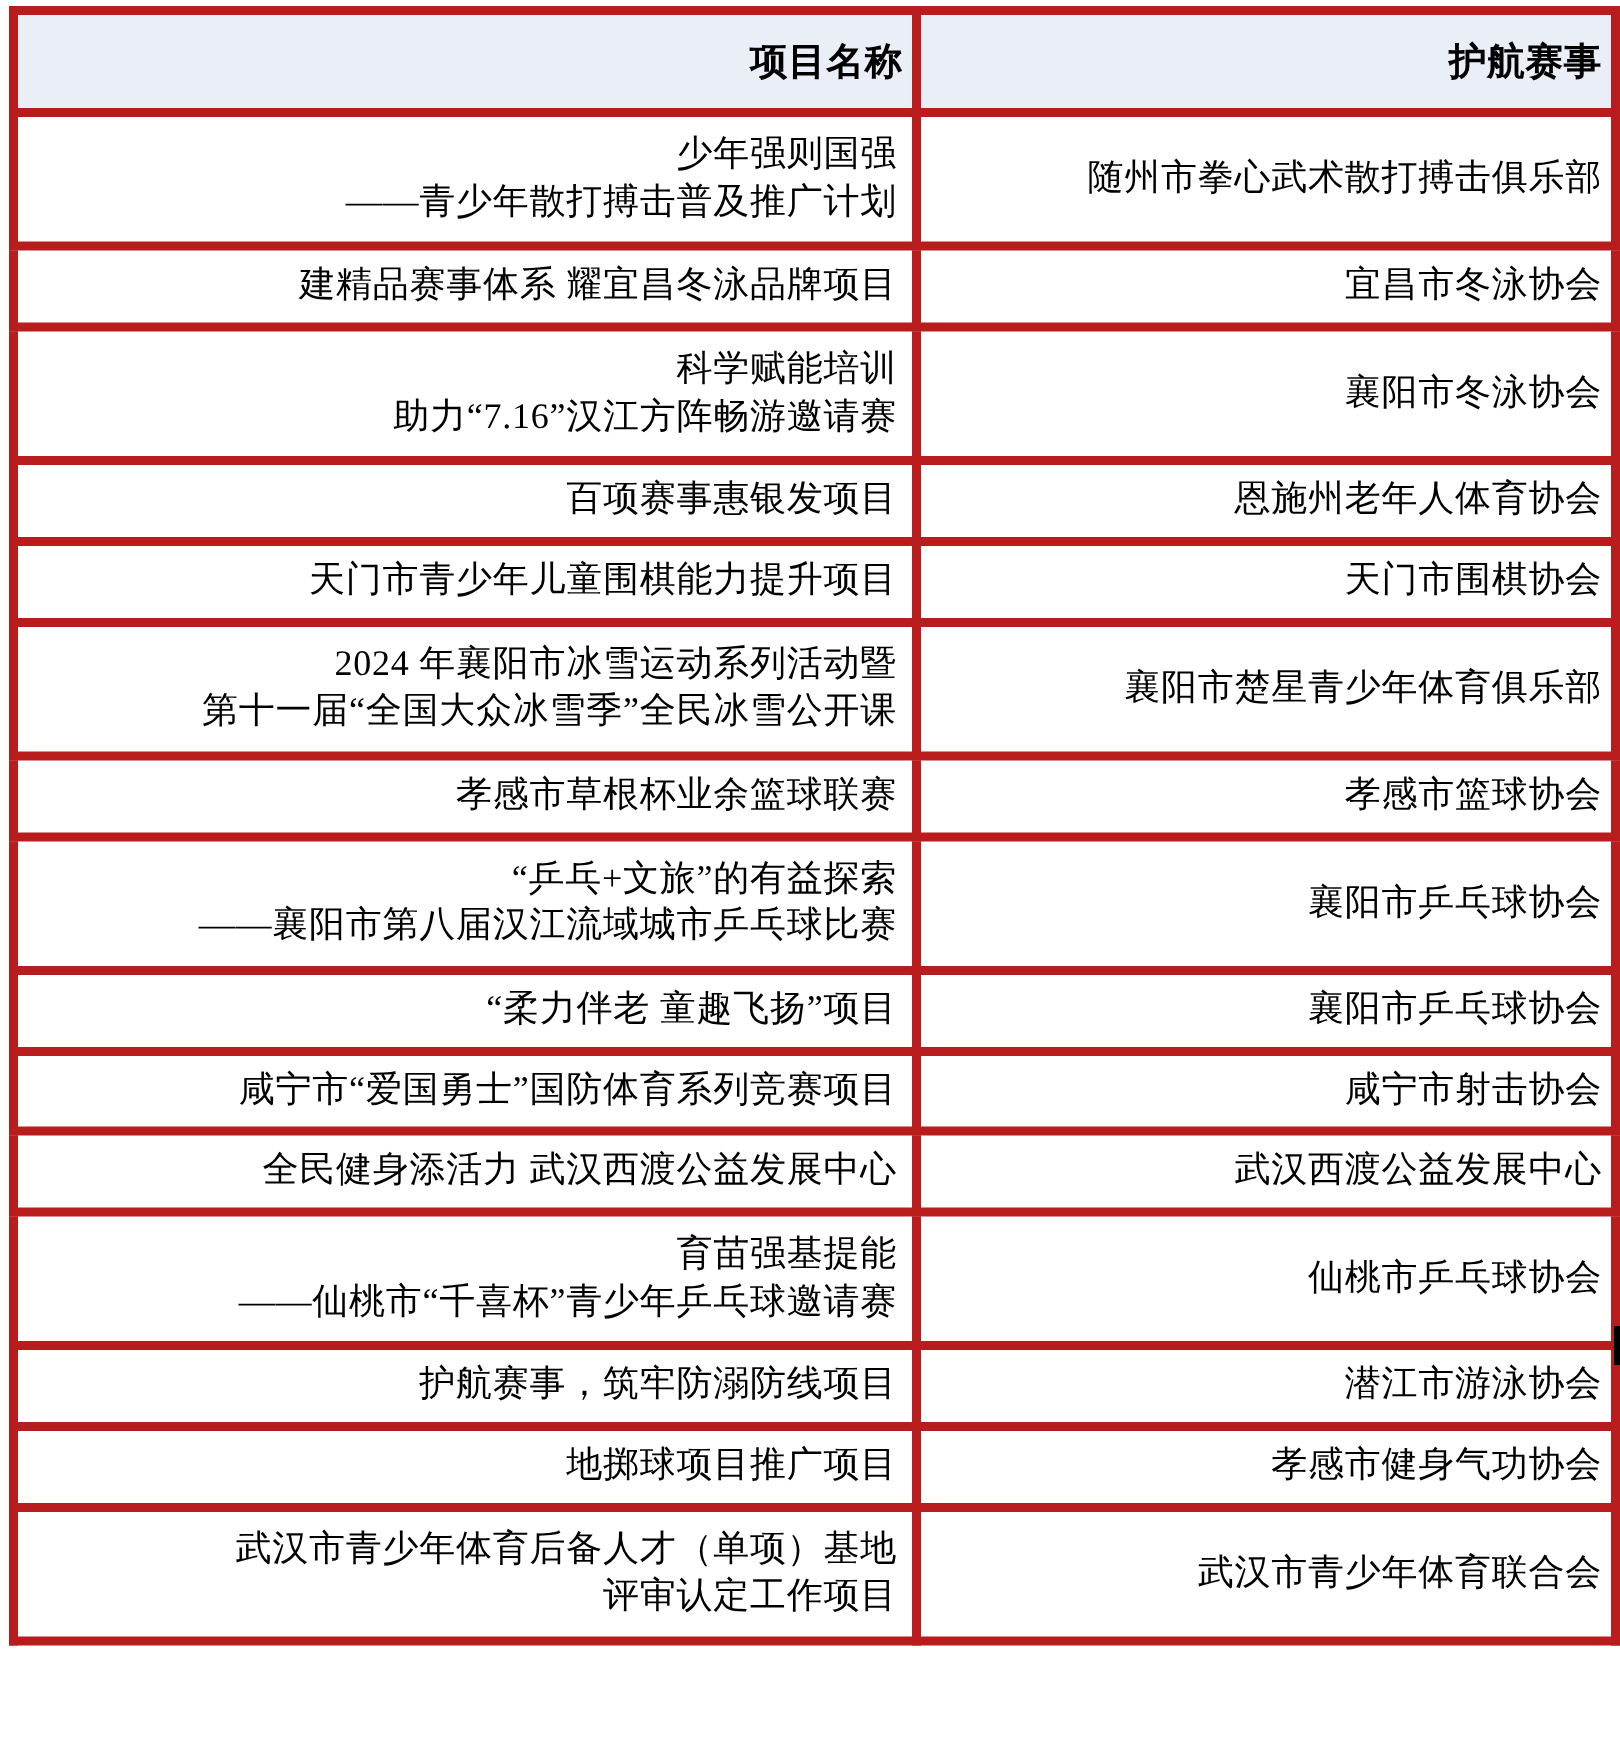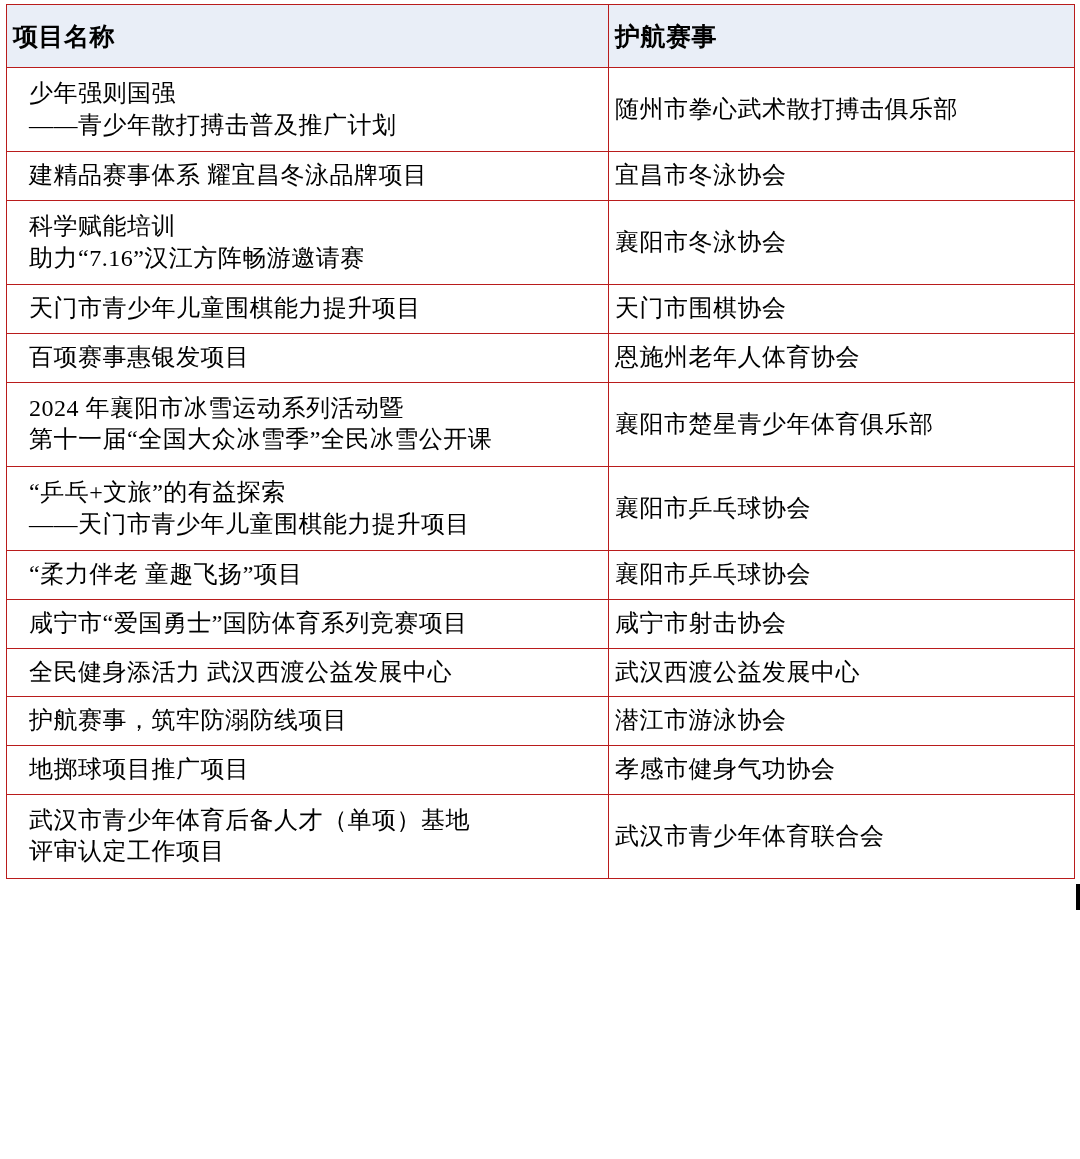--- a/index.html
+++ b/index.html
@@ -23,22 +23,22 @@
   table.project-table {
     width: 1068px;
     border-collapse: collapse;
     table-layout: fixed;
   }
   table.project-table col.col-name { width: 602px; }
   table.project-table col.col-unit { width: 466px; }
 
   table.project-table th,
   table.project-table td {
-    border: 1px solid #b91c1c;
-    text-align: left;
+    border: 6px solid #b91c1c;
+    text-align: right;
     vertical-align: middle;
     padding: 8px 6px;
     font-size: 24px;
     line-height: 1.32;
     font-weight: normal;
     letter-spacing: 0.5px;
   }
   table.project-table thead th {
     background: #e9eef7;
     font-weight: bold;
@@ -107,45 +107,51 @@
         <tr class="two-line">
           <td class="cell-name">
             <span class="line">科学赋能培训</span>
             <span class="line">助力“7.16”汉江方阵畅游邀请赛</span>
           </td>
           <td class="cell-unit">襄阳市冬泳协会</td>
         </tr>
 
         <tr>
           <td class="cell-name">
+            <span class="line">百项赛事惠银发项目</span>
+          </td>
+          <td class="cell-unit">恩施州老年人体育协会</td>
+        </tr>
+
+        <tr>
+          <td class="cell-name">
             <span class="line">天门市青少年儿童围棋能力提升项目</span>
           </td>
           <td class="cell-unit">天门市围棋协会</td>
-        </tr>
-
-        <tr>
-          <td class="cell-name">
-            <span class="line">百项赛事惠银发项目</span>
-          </td>
-          <td class="cell-unit">恩施州老年人体育协会</td>
         </tr>
 
         <tr class="two-line">
           <td class="cell-name">
             <span class="line">2024 年襄阳市冰雪运动系列活动暨</span>
             <span class="line">第十一届“全国大众冰雪季”全民冰雪公开课</span>
           </td>
           <td class="cell-unit">襄阳市楚星青少年体育俱乐部</td>
         </tr>
 
+        <tr>
+          <td class="cell-name">
+            <span class="line">孝感市草根杯业余篮球联赛</span>
+          </td>
+          <td class="cell-unit">孝感市篮球协会</td>
+        </tr>
 
         <tr class="two-line">
           <td class="cell-name">
             <span class="line">“乒乓+文旅”的有益探索</span>
-            <span class="line">——天门市青少年儿童围棋能力提升项目</span>
+            <span class="line">——襄阳市第八届汉江流域城市乒乓球比赛</span>
           </td>
           <td class="cell-unit">襄阳市乒乓球协会</td>
         </tr>
 
         <tr>
           <td class="cell-name">
             <span class="line">“柔力伴老 童趣飞扬”项目</span>
           </td>
           <td class="cell-unit">襄阳市乒乓球协会</td>
         </tr>
@@ -158,20 +164,27 @@
           <td class="cell-unit">咸宁市射击协会</td>
         </tr>
 
         <tr>
           <td class="cell-name">
             <span class="line">全民健身添活力 武汉西渡公益发展中心</span>
           </td>
           <td class="cell-unit">武汉西渡公益发展中心</td>
         </tr>
 
+        <tr class="two-line">
+          <td class="cell-name">
+            <span class="line">育苗强基提能</span>
+            <span class="line">——仙桃市“千喜杯”青少年乒乓球邀请赛</span>
+          </td>
+          <td class="cell-unit">仙桃市乒乓球协会</td>
+        </tr>
 
         <tr>
           <td class="cell-name">
             <span class="line">护航赛事，筑牢防溺防线项目</span>
           </td>
           <td class="cell-unit">潜江市游泳协会</td>
         </tr>
 
         <tr>
           <td class="cell-name">

